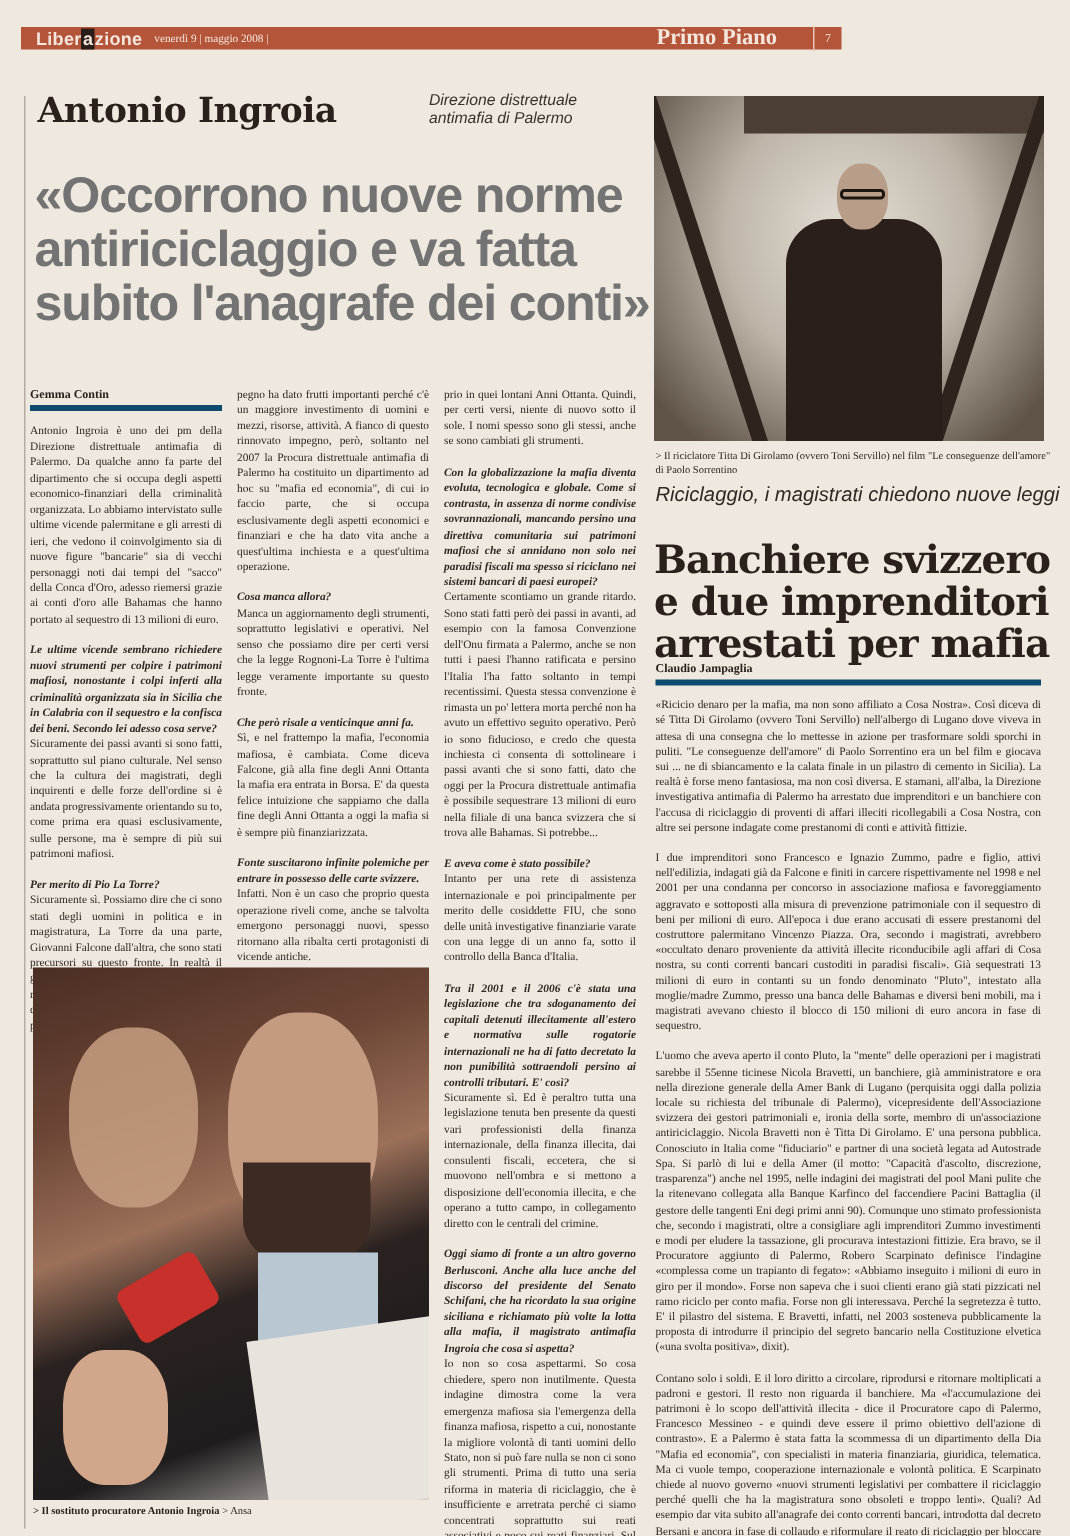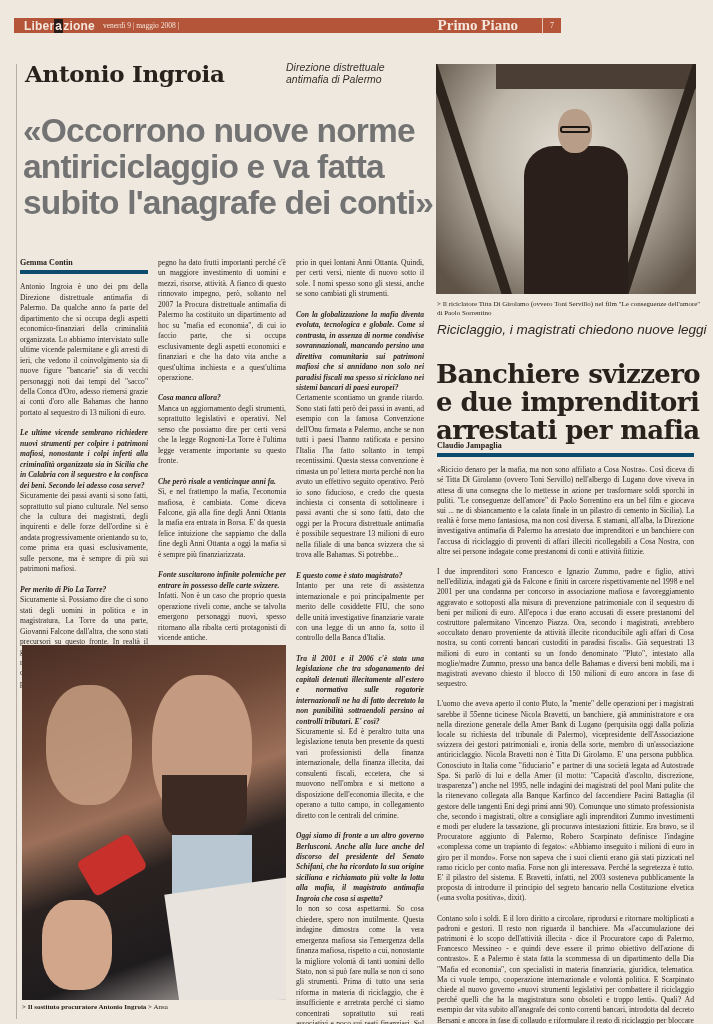--- a/index.html
+++ b/index.html
@@ -141,21 +141,21 @@
       <p class="a">Infatti. Non è un caso che proprio questa operazione riveli come, anche se talvolta emergono personaggi nuovi, spesso ritornano alla ribalta certi protagonisti di vicende antiche.</p>
       <p class="q">L'impresa dei fratelli Zummo era già in auge per le sue attività nell'orbita di Vito Ciancimino.</p>
       <p class="a">Giovanni Falcone e Carla Dal Ponte cominciano a occuparsi di Zummo pro-</p>
     </div>
 </div>
 <div class="col col3">
   <div>
       <p class="a">prio in quei lontani Anni Ottanta. Quindi, per certi versi, niente di nuovo sotto il sole. I nomi spesso sono gli stessi, anche se sono cambiati gli strumenti.</p>
       <p class="q">Con la globalizzazione la mafia diventa evoluta, tecnologica e globale. Come si contrasta, in assenza di norme condivise sovrannazionali, mancando persino una direttiva comunitaria sui patrimoni mafiosi che si annidano non solo nei paradisi fiscali ma spesso si riciclano nei sistemi bancari di paesi europei?</p>
       <p class="a">Certamente scontiamo un grande ritardo. Sono stati fatti però dei passi in avanti, ad esempio con la famosa Convenzione dell'Onu firmata a Palermo, anche se non tutti i paesi l'hanno ratificata e persino l'Italia l'ha fatto soltanto in tempi recentissimi. Questa stessa convenzione è rimasta un po' lettera morta perché non ha avuto un effettivo seguito operativo. Però io sono fiducioso, e credo che questa inchiesta ci consenta di sottolineare i passi avanti che si sono fatti, dato che oggi per la Procura distrettuale antimafia è possibile sequestrare 13 milioni di euro nella filiale di una banca svizzera che si trova alle Bahamas. Si potrebbe...</p>
-      <p class="q">E questo come è stato magistrato?</p>
+      <p class="q">E aveva come è stato possibile?</p>
       <p class="a">Intanto per una rete di assistenza internazionale e poi principalmente per merito delle cosiddette FIU, che sono delle unità investigative finanziarie varate con una legge di un anno fa, sotto il controllo della Banca d'Italia.</p>
       <p class="q">Tra il 2001 e il 2006 c'è stata una legislazione che tra sdoganamento dei capitali detenuti illecitamente all'estero e normativa sulle rogatorie internazionali ne ha di fatto decretato la non punibilità sottraendoli persino ai controlli tributari. E' così?</p>
       <p class="a">Sicuramente sì. Ed è peraltro tutta una legislazione tenuta ben presente da questi vari professionisti della finanza internazionale, della finanza illecita, dai consulenti fiscali, eccetera, che si muovono nell'ombra e si mettono a disposizione dell'economia illecita, e che operano a tutto campo, in collegamento diretto con le centrali del crimine.</p>
       <p class="q">Oggi siamo di fronte a un altro governo Berlusconi. Anche alla luce anche del discorso del presidente del Senato Schifani, che ha ricordato la sua origine siciliana e richiamato più volte la lotta alla mafia, il magistrato antimafia Ingroia che cosa si aspetta?</p>
       <p class="a">Io non so cosa aspettarmi. So cosa chiedere, spero non inutilmente. Questa indagine dimostra come la vera emergenza mafiosa sia l'emergenza della finanza mafiosa, rispetto a cui, nonostante la migliore volontà di tanti uomini dello Stato, non si può fare nulla se non ci sono gli strumenti. Prima di tutto una seria riforma in materia di riciclaggio, che è insufficiente e arretrata perché ci siamo concentrati soprattutto sui reati associativi e poco sui reati finanziari. Sul piano operativo si renda effettiva l'anagrafe sui conti correnti, che fino ad oggi non è ancora consentita nonostante sia prevista dalla legge.</p>
     </div>
 </div>
 
 <div class="photo1">
   <div class="face1"></div>

